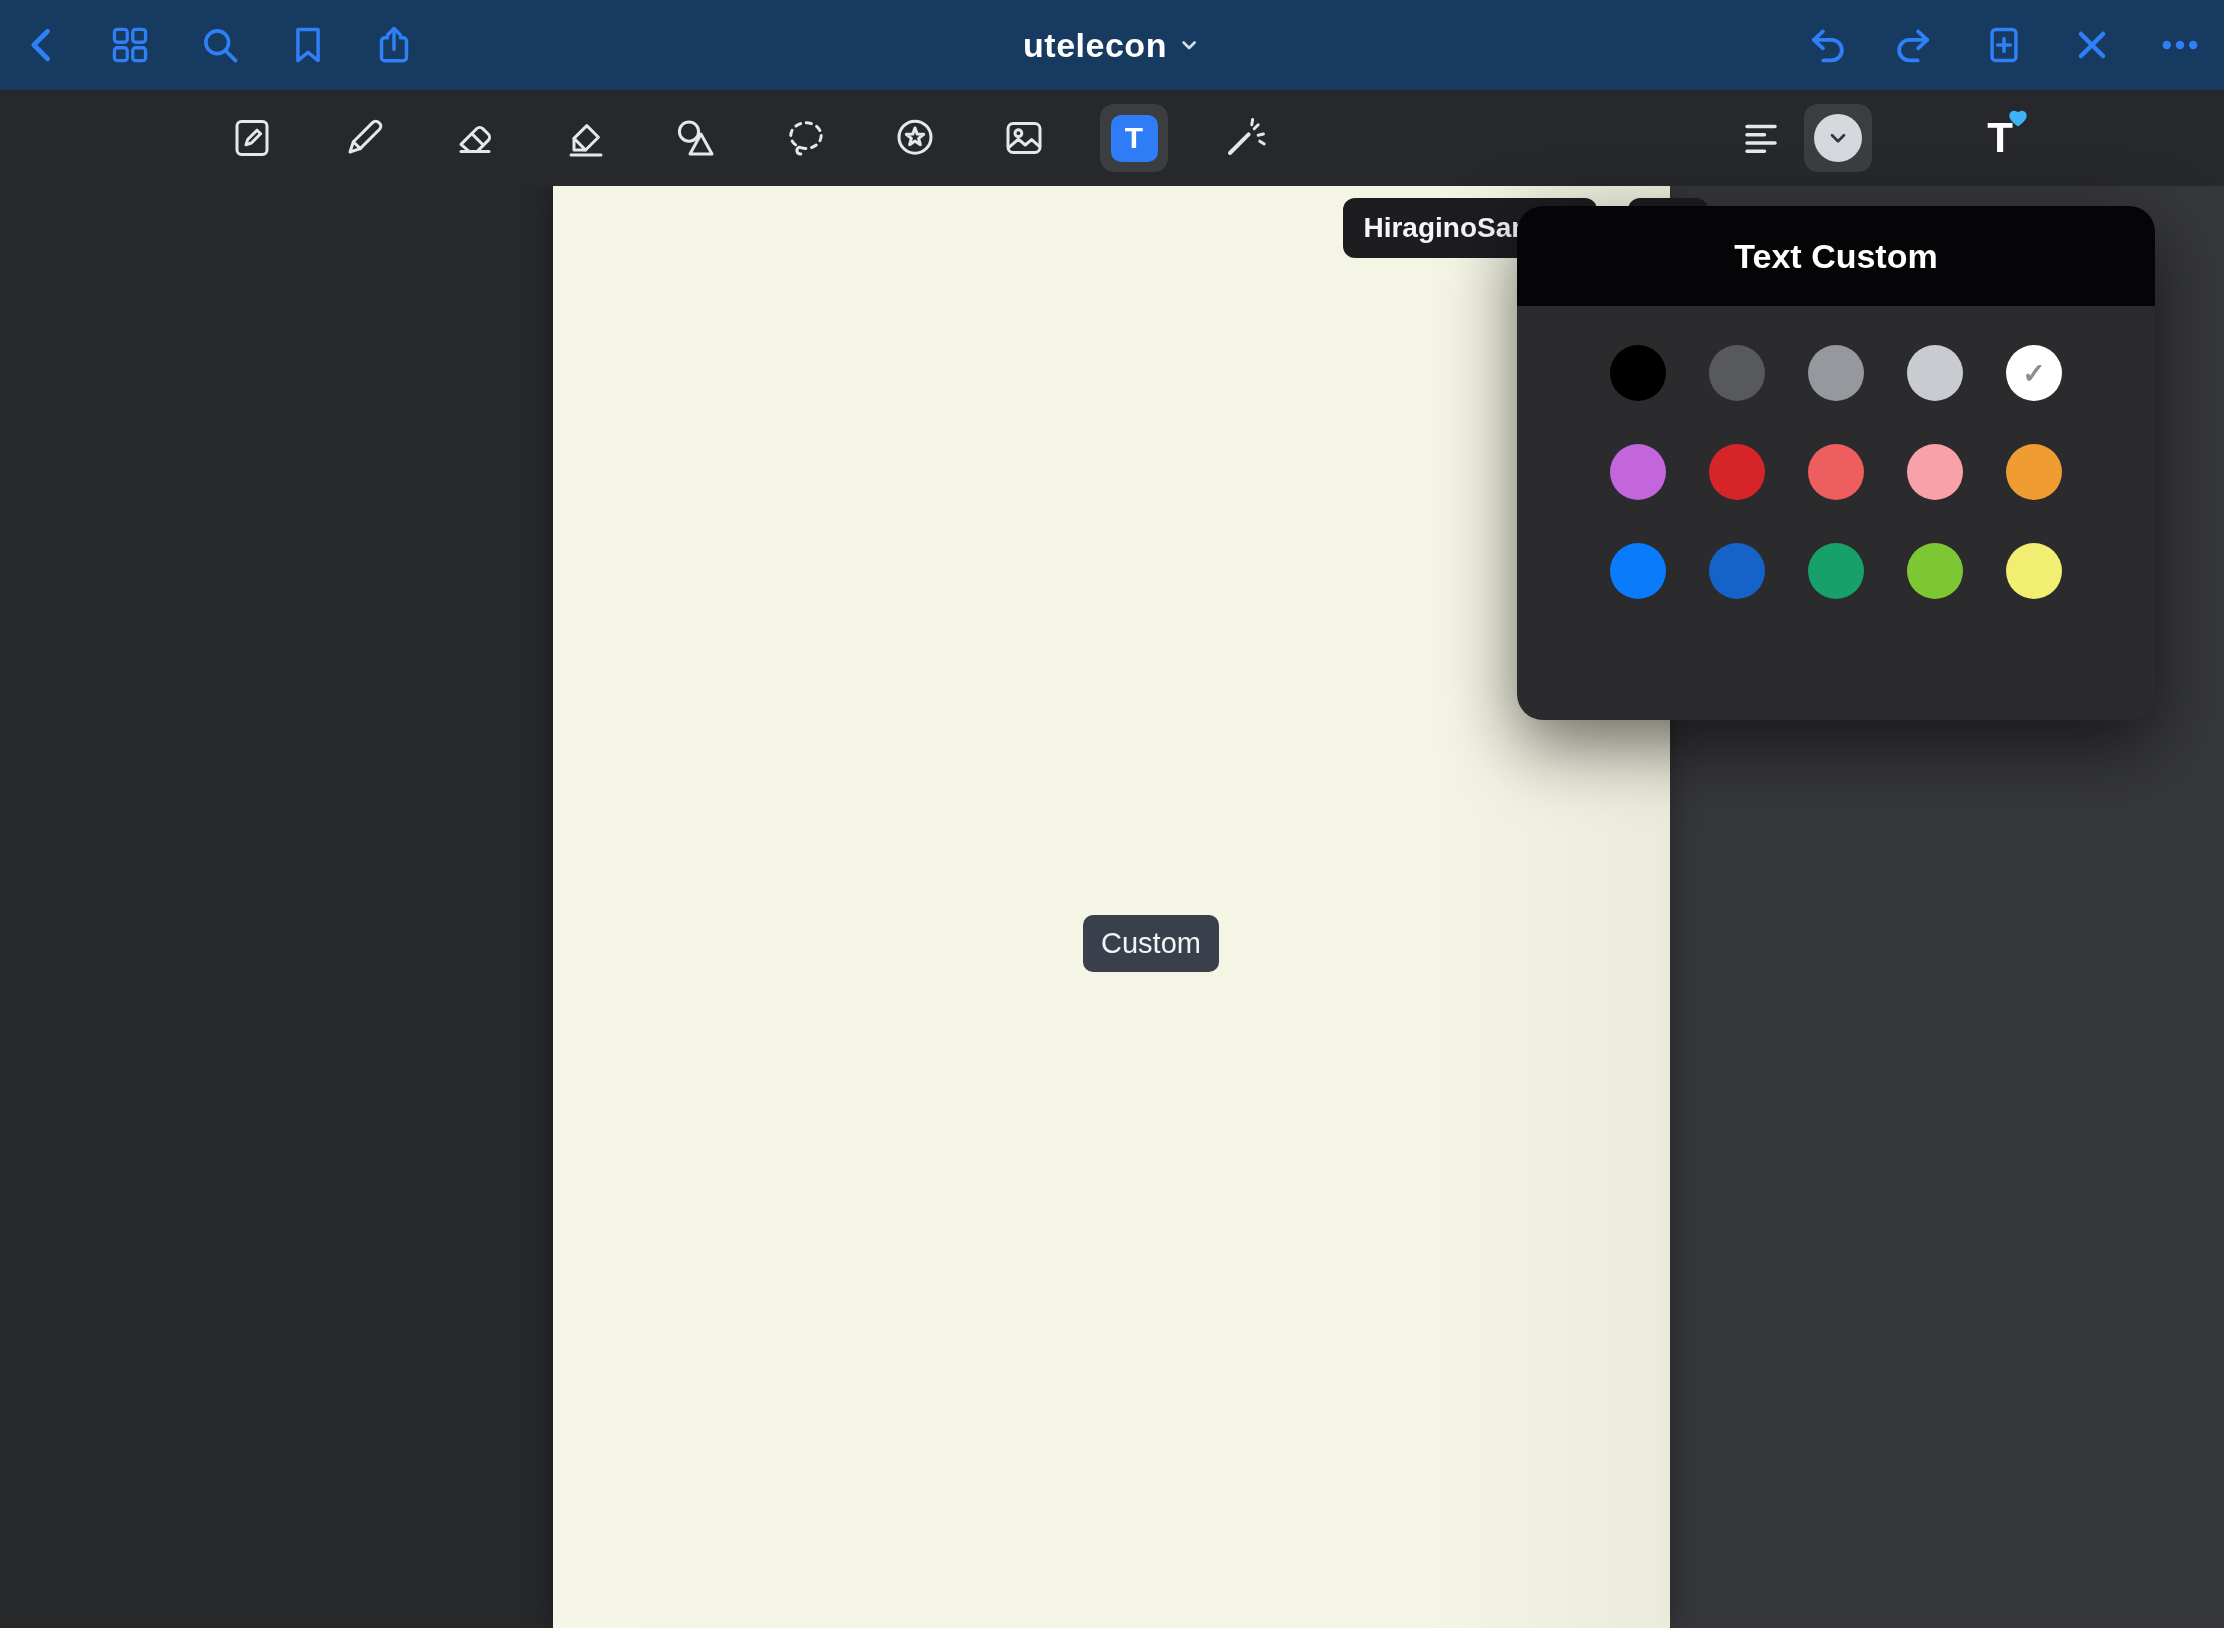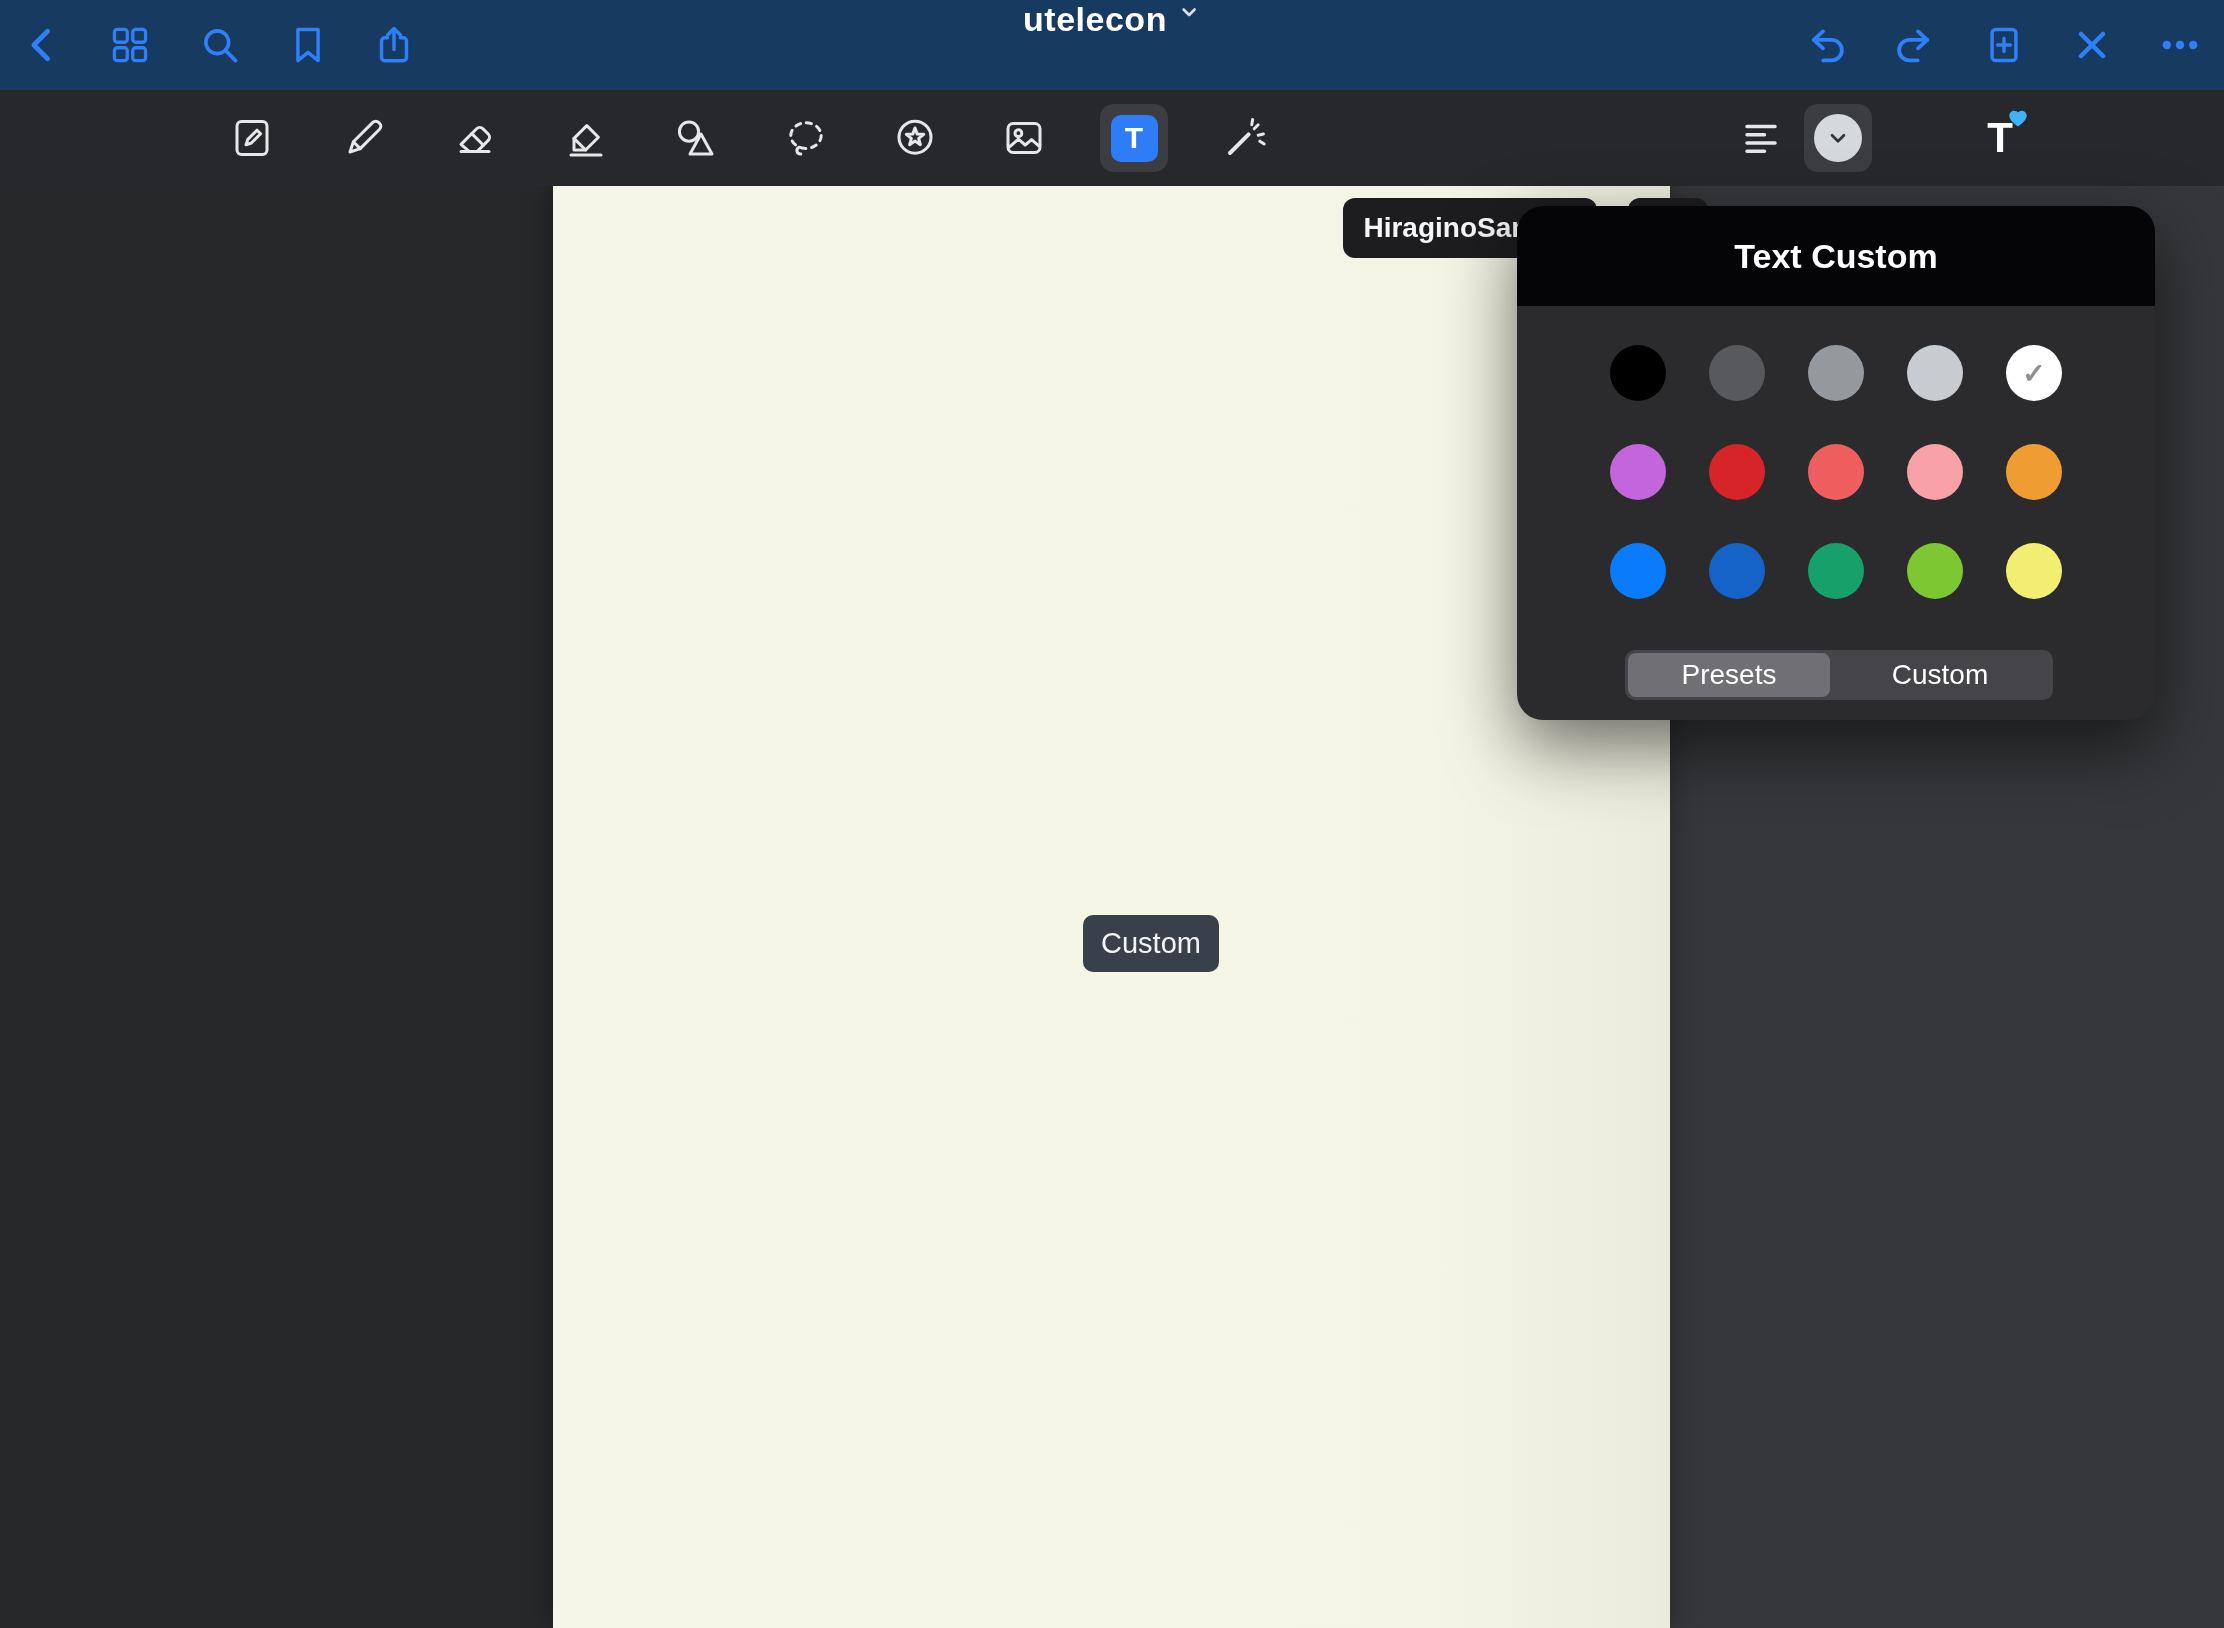--- a/index.html
+++ b/index.html
@@ -6,21 +6,21 @@
   html,body { width:2224px; height:1628px; overflow:hidden; background:#28292B;
     font-family:"Liberation Sans", sans-serif; }
   .screen { position:relative; width:2224px; height:1628px; }
 
   
   .topbar { position:absolute; left:0; top:0; width:2224px; height:90px; background:#173A60; z-index:4; }
   .nav-btn { position:absolute; top:0; height:90px; width:70px; display:flex; align-items:center;
     justify-content:center; color:#2F7FF7; transform:translateX(-50%); cursor:pointer; }
   .nav-btn svg { width:44px; height:44px; }
   .title-wrap { position:absolute; left:50%; top:0; transform:translateX(-50%); height:90px;
-    display:flex; align-items:flex-start; gap:10px; color:#FFFFFF; }
+    display:flex; align-items:center; gap:10px; color:#FFFFFF; }
   .title-wrap .title-text { font-size:34px; font-weight:bold; letter-spacing:.5px; }
   .title-wrap svg { width:24px; height:24px; color:#D7DEE8; }
 
   
   .toolbar { position:absolute; left:0; top:90px; width:2224px; height:96px; background:#26282B; z-index:4; }
   .tool-btn { position:absolute; top:0; height:96px; width:80px; display:flex; align-items:center;
     justify-content:center; color:#E5E7E9; transform:translateX(-50%); cursor:pointer; }
   .tool-btn svg { width:48px; height:48px; }
   .tool-highlight { position:absolute; left:50%; top:50%; transform:translate(-50%,-50%);
     width:68px; height:68px; border-radius:14px; background:rgba(255,255,255,0.10); }
@@ -261,19 +261,15 @@
         <div class="swatch" style="background: rgb(214, 36, 40);"></div>
         <div class="swatch" style="background: rgb(238, 94, 94);"></div>
         <div class="swatch" style="background: rgb(248, 161, 168);"></div>
         <div class="swatch" style="background: rgb(239, 157, 51);"></div>
         <div class="swatch" style="background: rgb(10, 123, 250);"></div>
         <div class="swatch" style="background: rgb(21, 99, 200);"></div>
         <div class="swatch" style="background: rgb(23, 160, 106);"></div>
         <div class="swatch" style="background: rgb(125, 200, 50);"></div>
         <div class="swatch" style="background: rgb(241, 238, 113);"></div>
       </div>
-    <div class="segmented">
-      <div class="segment selected">Presets</div>
-      <div class="segment">Custom</div>
-    </div>
   </div>
 
 </div>
 
 </body></html>

